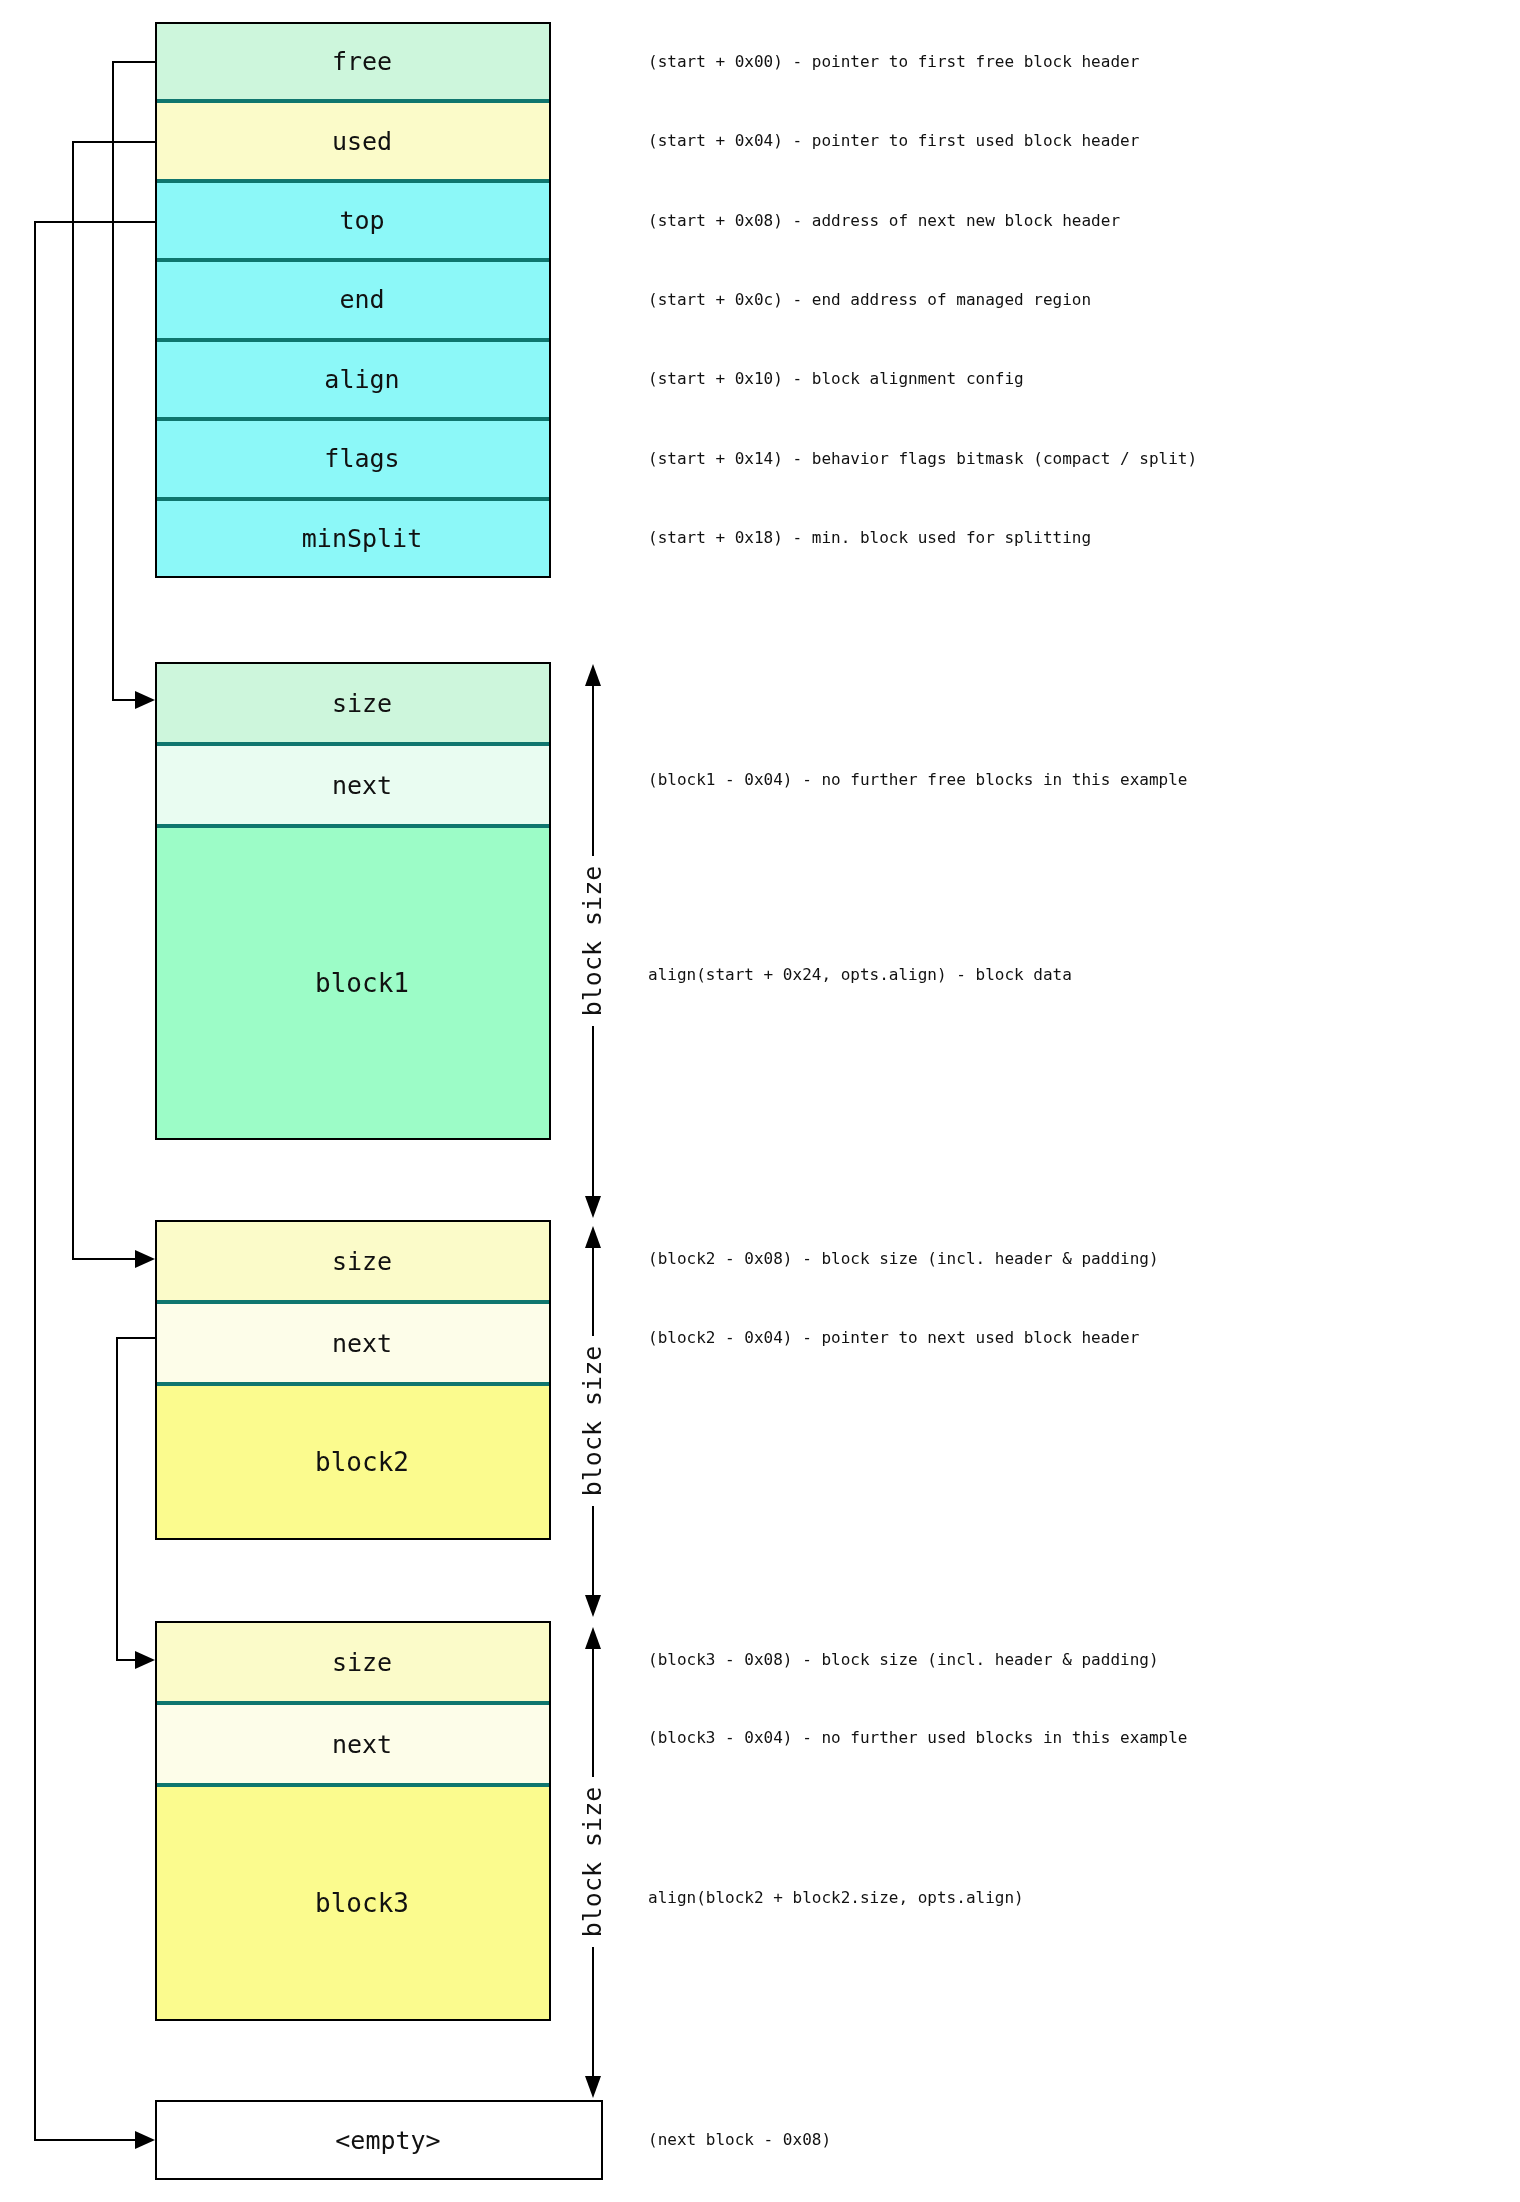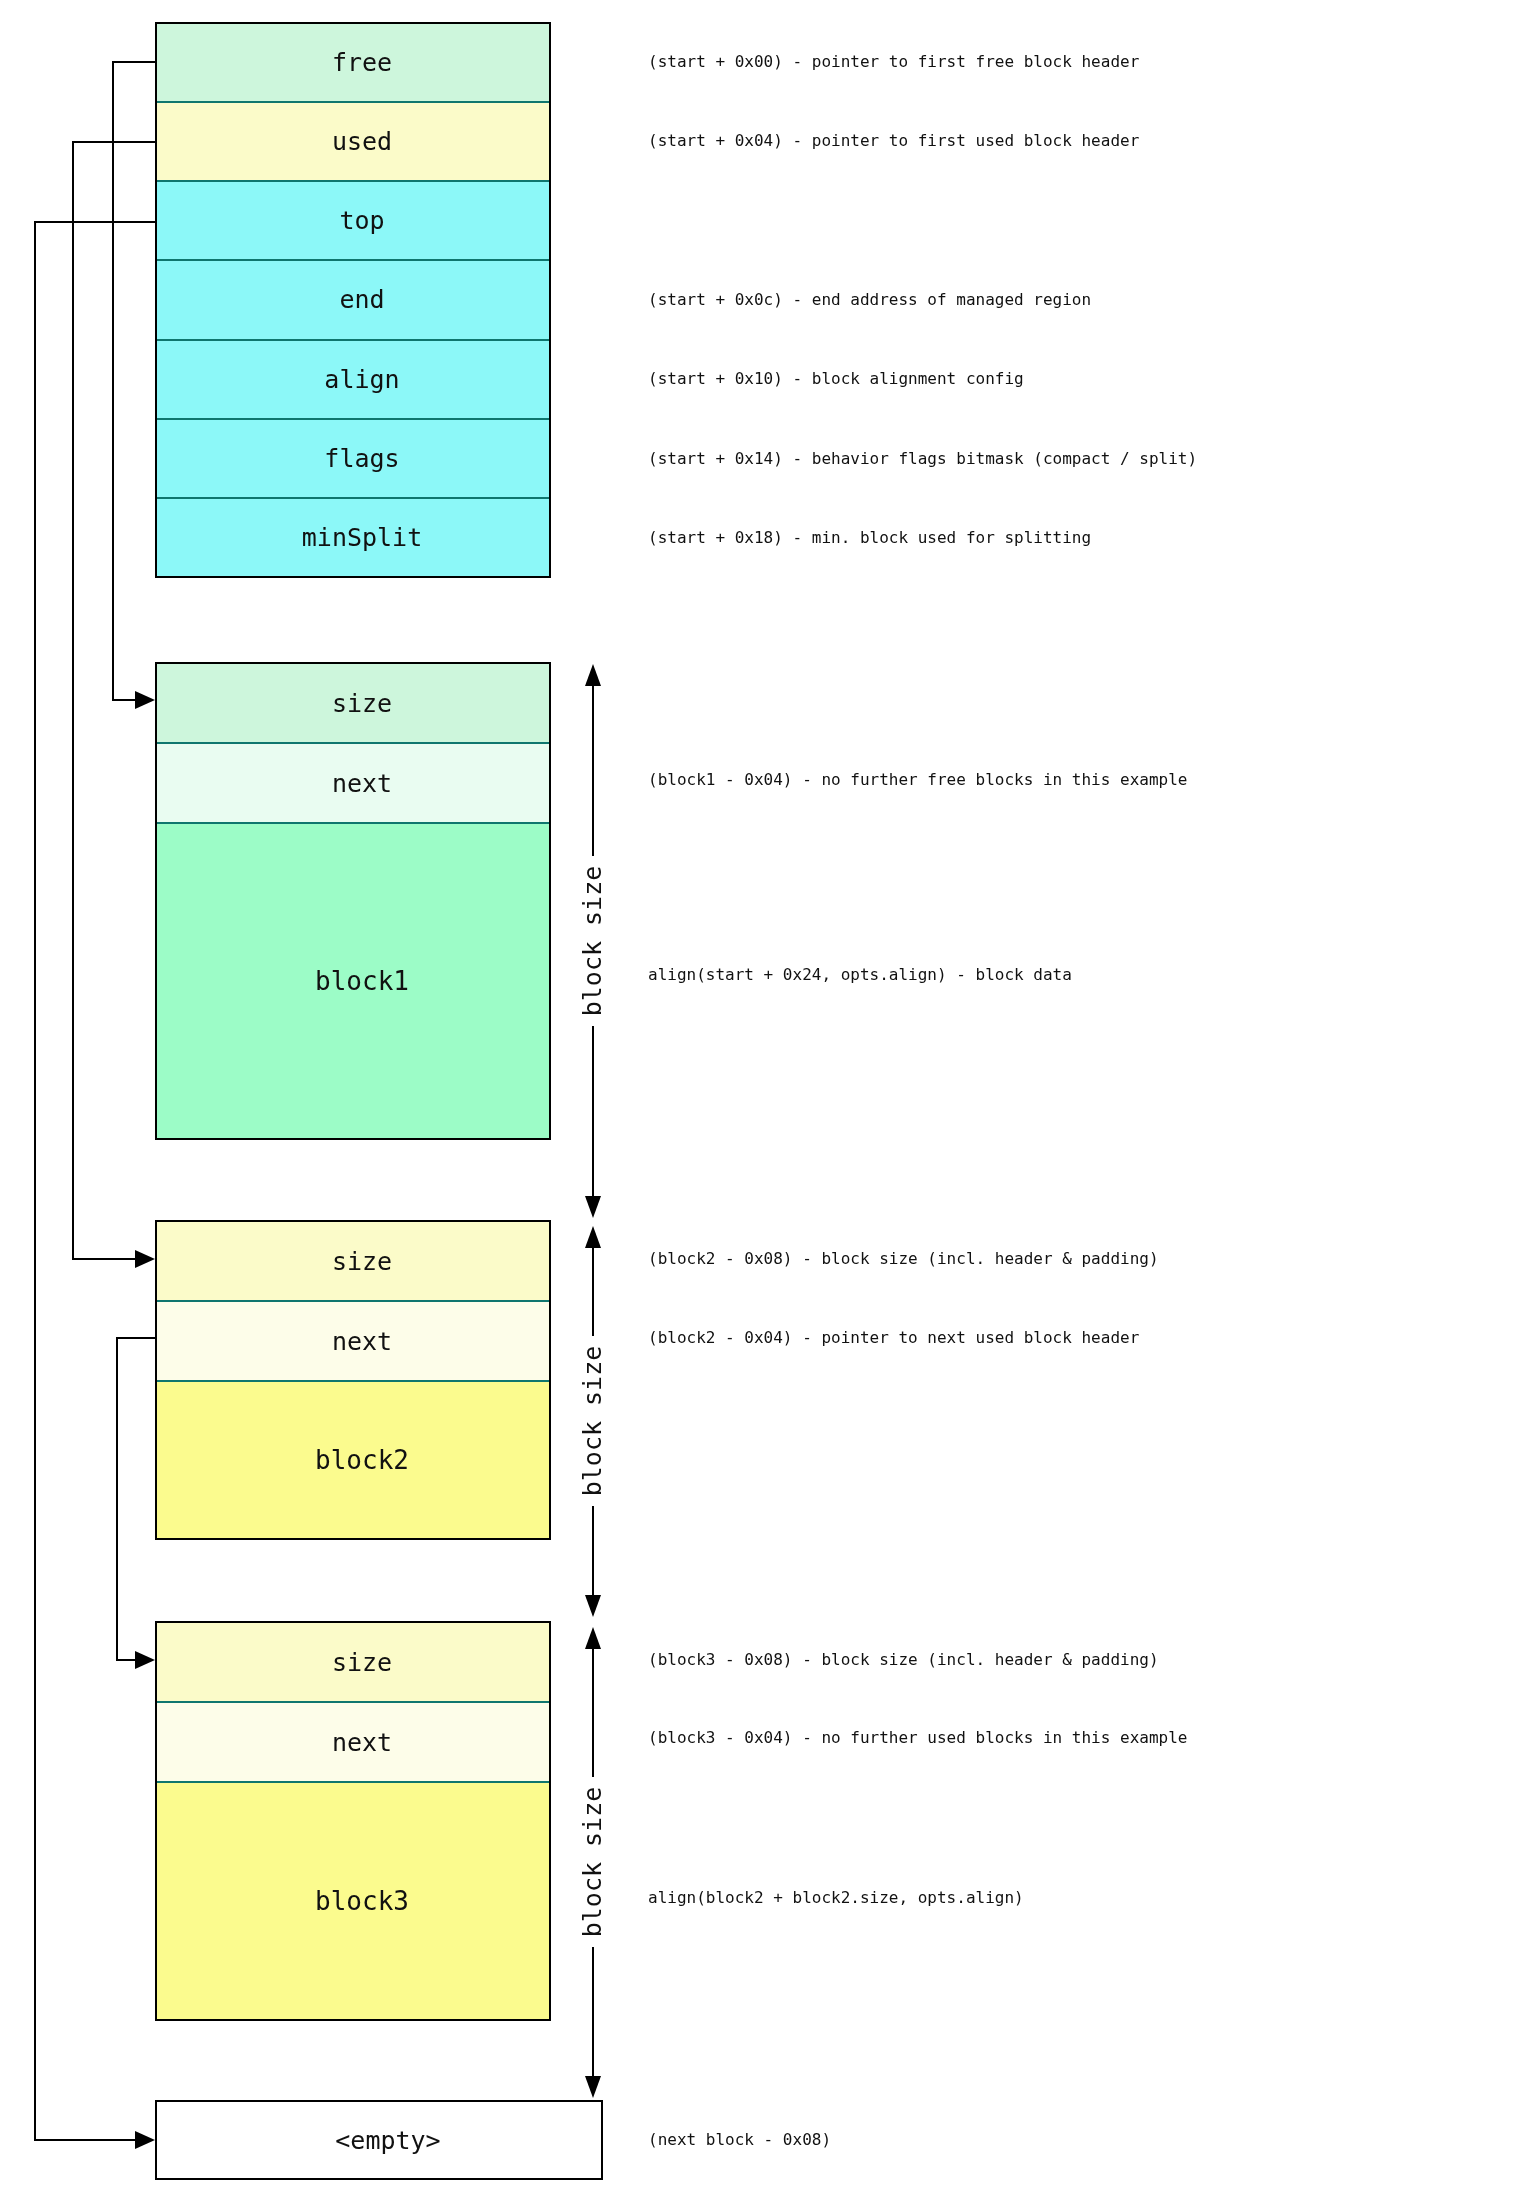--- a/index.html
+++ b/index.html
@@ -3,21 +3,21 @@
 <meta charset="utf-8">
 <style>
   html,body{margin:0;padding:0;background:#ffffff;}
   .canvas{
     position:relative;width:1520px;height:2202px;background:#ffffff;
     font-family:"DejaVu Sans Mono","Liberation Mono",monospace;color:#111;
     overflow:hidden;
   }
   .box{position:absolute;border:2px solid #000;box-sizing:border-box;display:flex;flex-direction:column;}
   .row{flex:1;display:flex;align-items:center;justify-content:center;font-size:25px;padding-left:18px;}
-  .row + .row{border-top:2px solid #0f766e;}
+  .row + .row{border-top:4px solid #0f766e;}
   .hrow{height:78px;flex:0 0 auto;}
   .drow{flex:1 1 auto;}
   .c-cyan{background:#8cf8f8;}
   .c-mint1{background:#cdf6dc;}
   .c-mint2{background:#e9fcf1;}
   .c-mint3{background:#9cfcc7;}
   .c-yel1{background:#fbfbc9;}
   .c-yel2{background:#fdfde9;}
   .c-yel3{background:#fbfb8e;}
   .c-white{background:#ffffff;}
@@ -97,20 +97,21 @@
     <div class="row c-cyan">
         <span>flags</span>
       </div>
     <div class="row c-cyan">
         <span>minSplit</span>
       </div>
   </div>
 
   <div class="ann" style="top:47px">(start + 0x00) - pointer to first free block header</div>
   <div class="ann" style="top:126px">(start + 0x04) - pointer to first used block header</div>
+  <div class="ann" style="top:206px">(start + 0x08) - address of next new block header</div>
   <div class="ann" style="top:285px">(start + 0x0c) - end address of managed region</div>
   <div class="ann" style="top:364px">(start + 0x10) - block alignment config</div>
   <div class="ann" style="top:444px">(start + 0x14) - behavior flags bitmask (compact / split)</div>
   <div class="ann" style="top:523px">(start + 0x18) - min. block used for splitting</div>
 
   <div class="box" style="left:155px;top:662px;width:396px;height:478px;">
     <div class="row hrow c-mint1">
         <span>size</span>
       </div>
     <div class="row hrow c-mint2">

